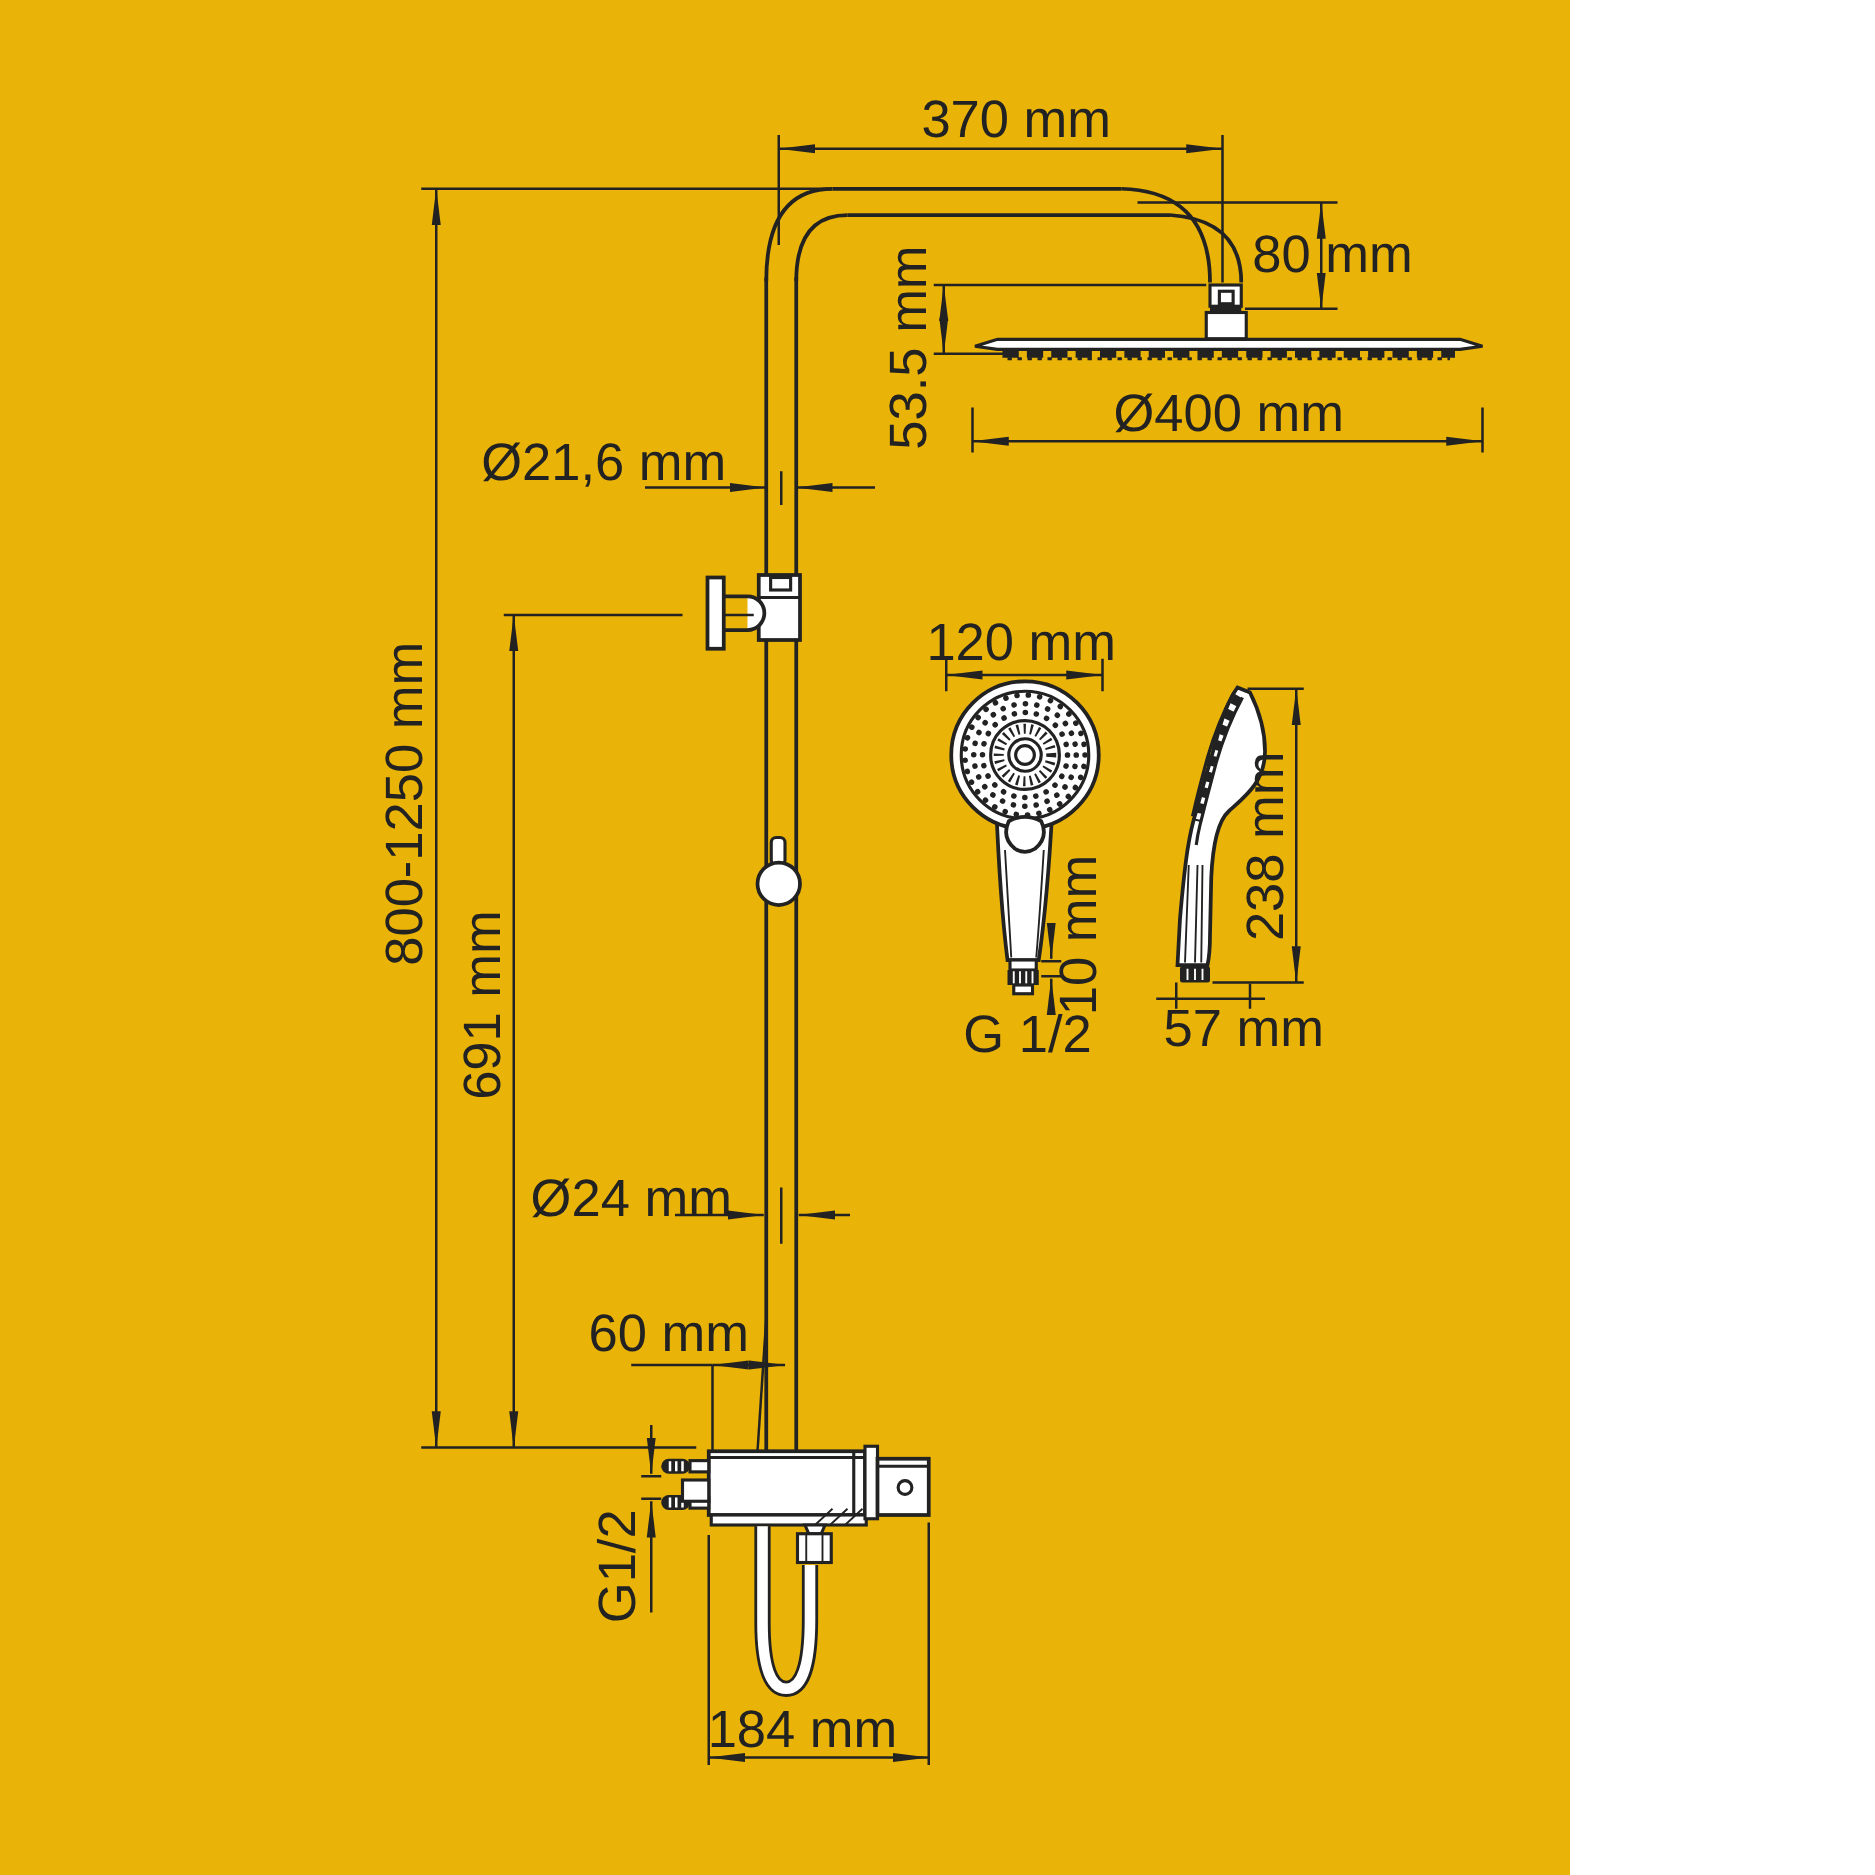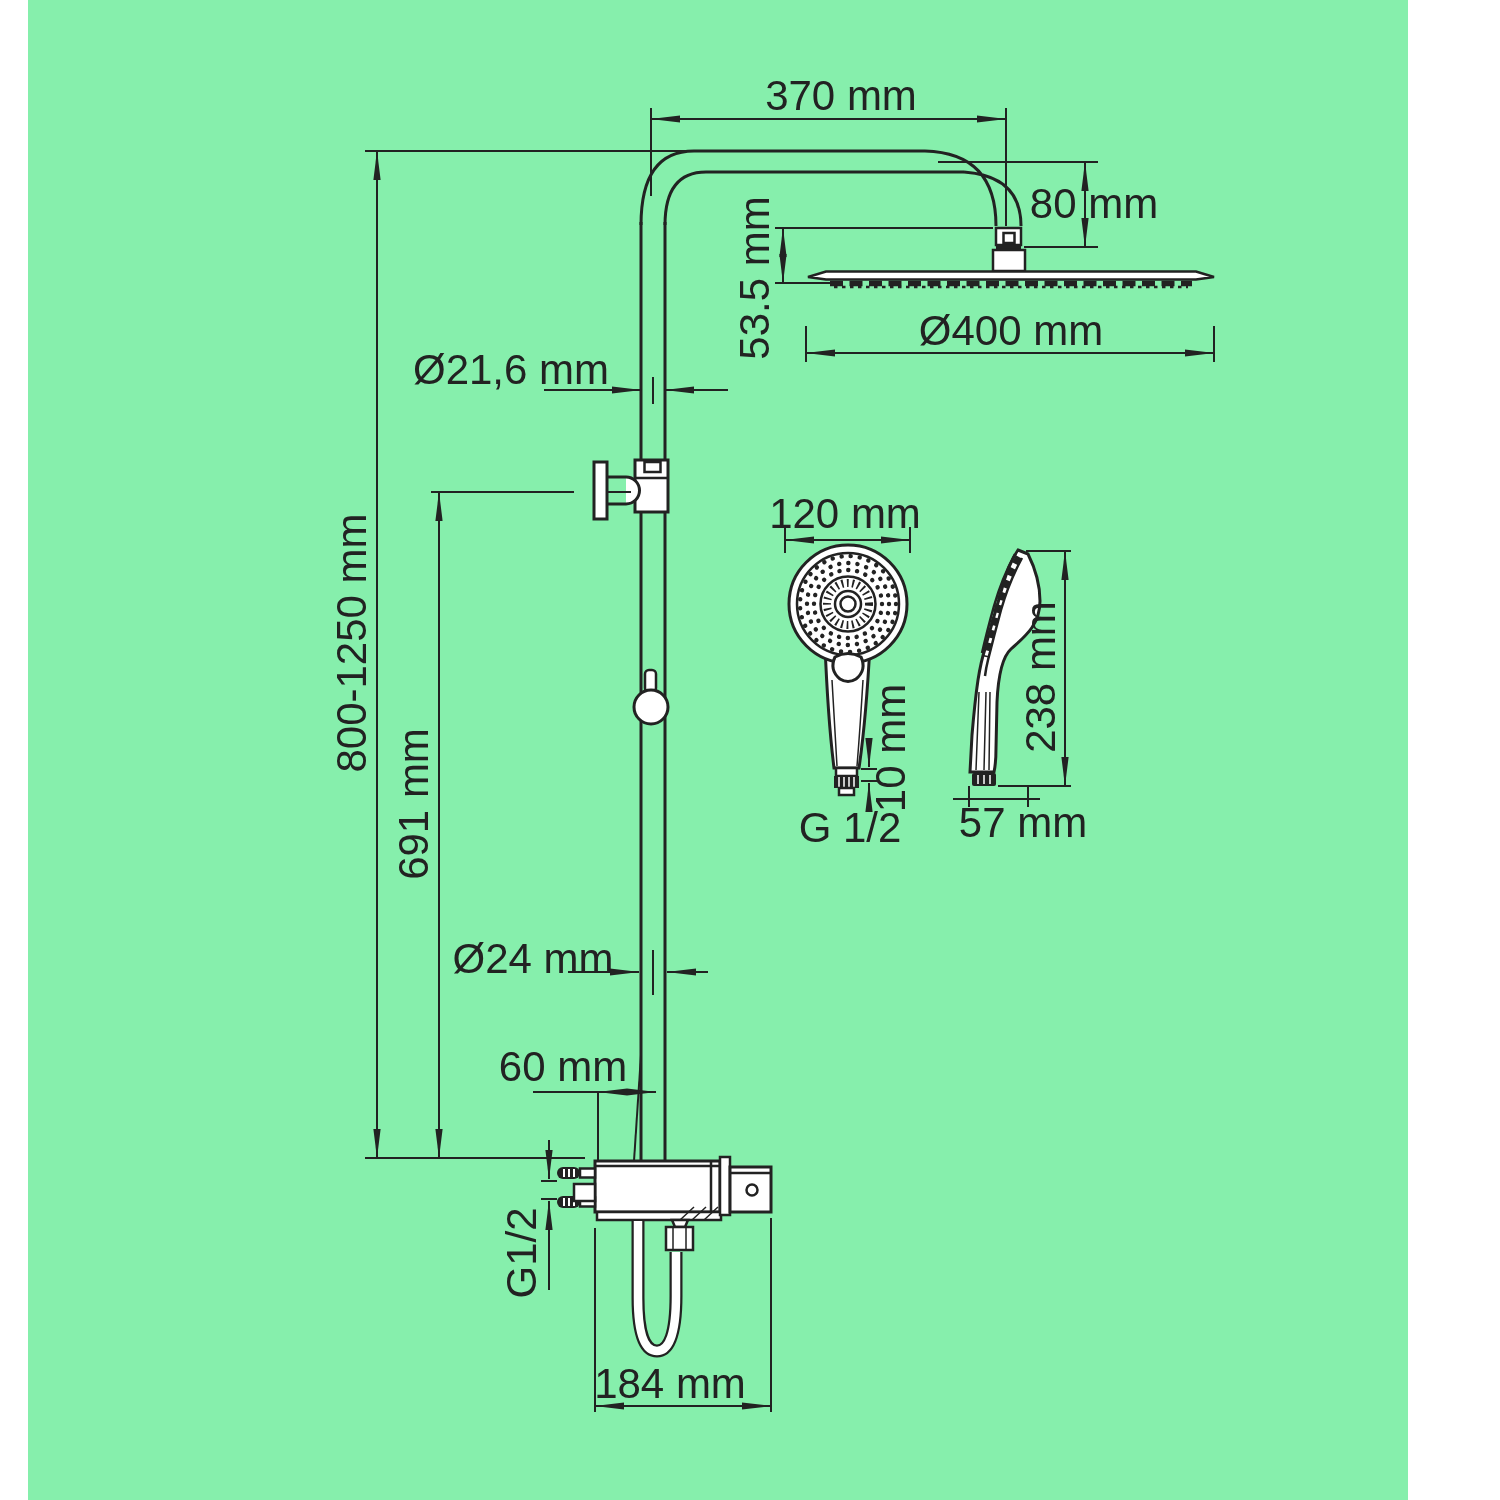--- a/index.html
+++ b/index.html
@@ -1,16 +1,16 @@
 <!DOCTYPE html>
 <html><head>
 <meta charset="utf-8">
 <style>
   html,body{margin:0;padding:0;background:#fff;}
-  #stage{width:1380px;height:1500px;background:#86efac;position:relative;margin-left:28px;}
+  #stage{width:1256px;height:1500px;background:#eab308;position:relative;}
   svg text{font-family:"Liberation Sans",sans-serif;font-size:42px;fill:#222;}
   .part{fill:none;stroke:#222;stroke-width:3;}
   .partw{fill:#fff;stroke:#222;stroke-width:3;}
   .part2{fill:none;stroke:#222;stroke-width:2.5;}
   .part2w{fill:#fff;stroke:#222;stroke-width:2.5;}
   .dark{fill:#222;stroke:none;}
   .dim{fill:none;stroke:#222;stroke-width:2;}
   .thin{fill:none;stroke:#222;stroke-width:1.5;}
 </style>
 </head>

